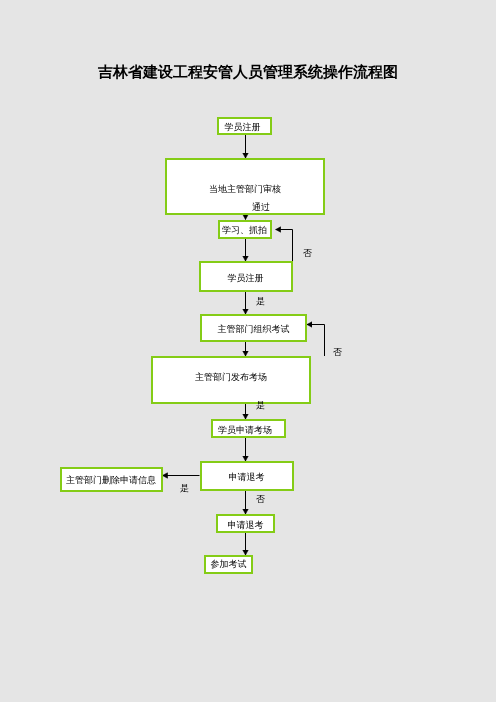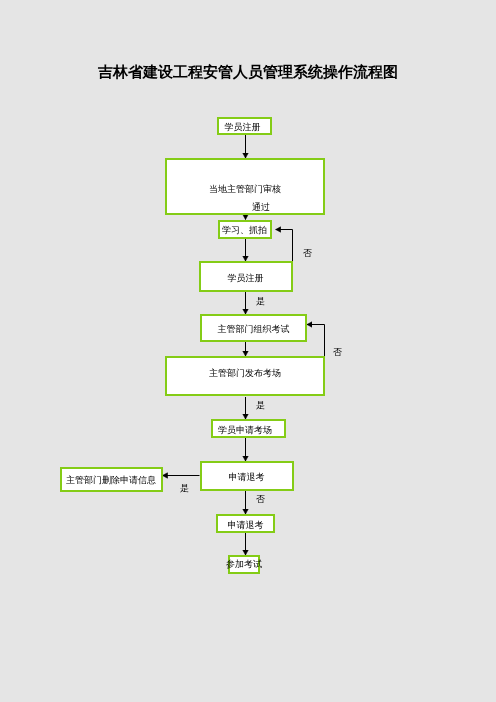--- a/index.html
+++ b/index.html
@@ -113,36 +113,36 @@
     </div>
     <div class="node" style="left:217.5px;top:219.5px;width:54px;height:19px">
       <span style="top:1px;left:0px">学习、抓拍</span>
     </div>
     <div class="node" style="left:198.5px;top:261px;width:94px;height:31px">
       <span style="top:1px;left:0px">学员注册</span>
     </div>
     <div class="node" style="left:200px;top:314px;width:107px;height:28px">
       <span style="top:1px;left:0px">主管部门组织考试</span>
     </div>
-    <div class="node" style="left:165px;top:356px;width:160px;height:40px">
+    <div class="node" style="left:151px;top:356px;width:160px;height:48px">
       <span style="top:-3px;left:0px">主管部门发布考场</span>
     </div>
     <div class="node" style="left:210.5px;top:419px;width:75px;height:19px">
       <span style="top:1px;left:-3px">学员申请考场</span>
     </div>
     <div class="node" style="left:199.5px;top:460.5px;width:94px;height:30px">
       <span style="top:1px;left:0px">申请退考</span>
     </div>
     <div class="node" style="left:59.5px;top:467px;width:103px;height:25px">
       <span style="top:0px;left:0px">主管部门删除申请信息</span>
     </div>
     <div class="node" style="left:216px;top:514px;width:59px;height:19px">
       <span style="top:1px;left:0px">申请退考</span>
     </div>
-    <div class="node" style="left:228px;top:555px;width:32px;height:19px">
+    <div class="node" style="left:204px;top:555px;width:49px;height:19px">
       <span style="top:-1px;left:0px">参加考试</span>
     </div>
   </div>
 
   <div id="label-layer">
     <div class="edge-label" style="left:252px;top:202px">通过</div>
     <div class="edge-label" style="left:303px;top:248px">否</div>
     <div class="edge-label" style="left:256px;top:296px">是</div>
     <div class="edge-label" style="left:333px;top:347px">否</div>
     <div class="edge-label" style="left:256px;top:400px">是</div>

